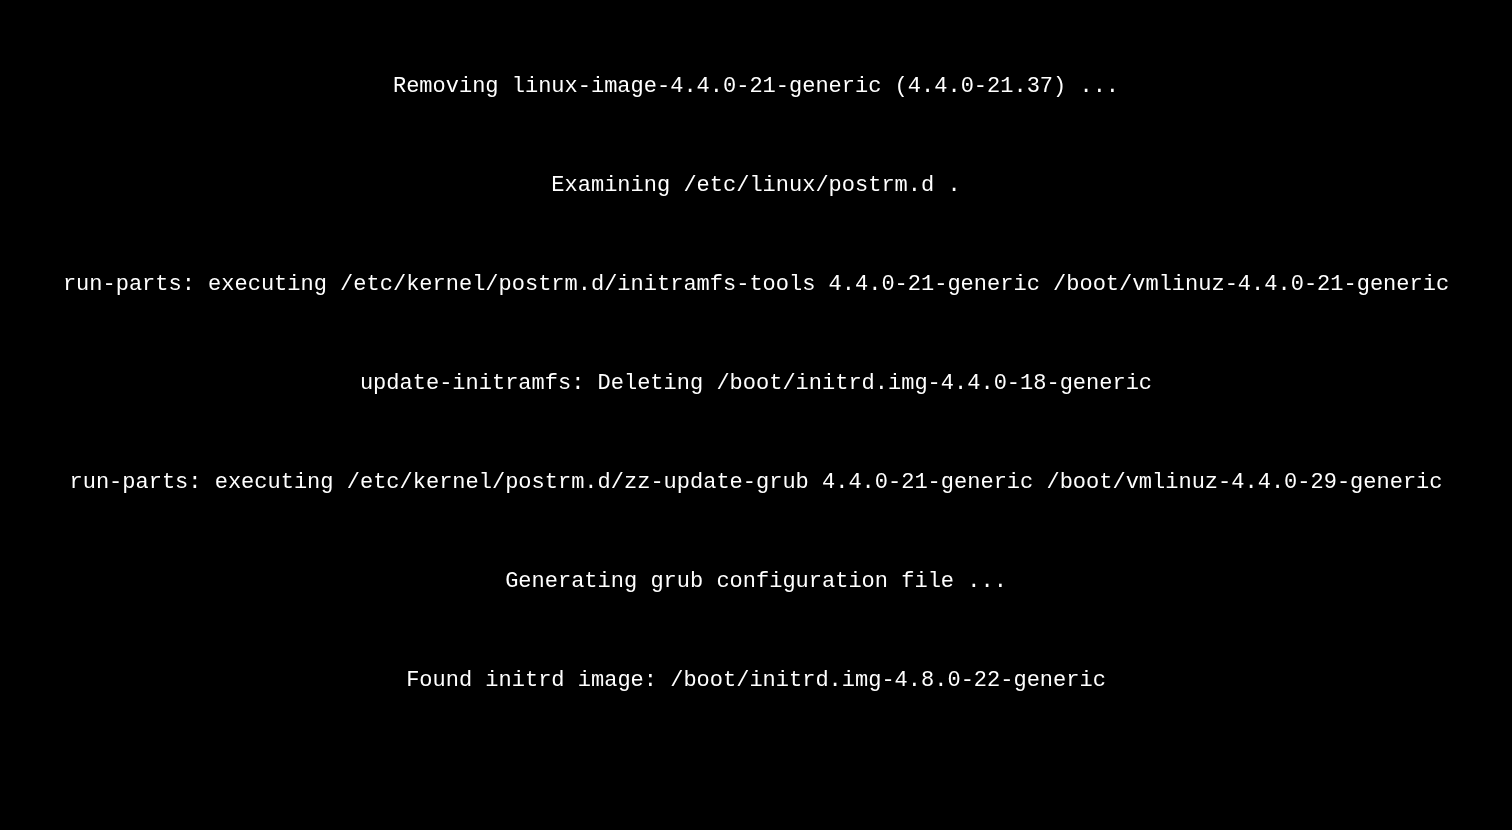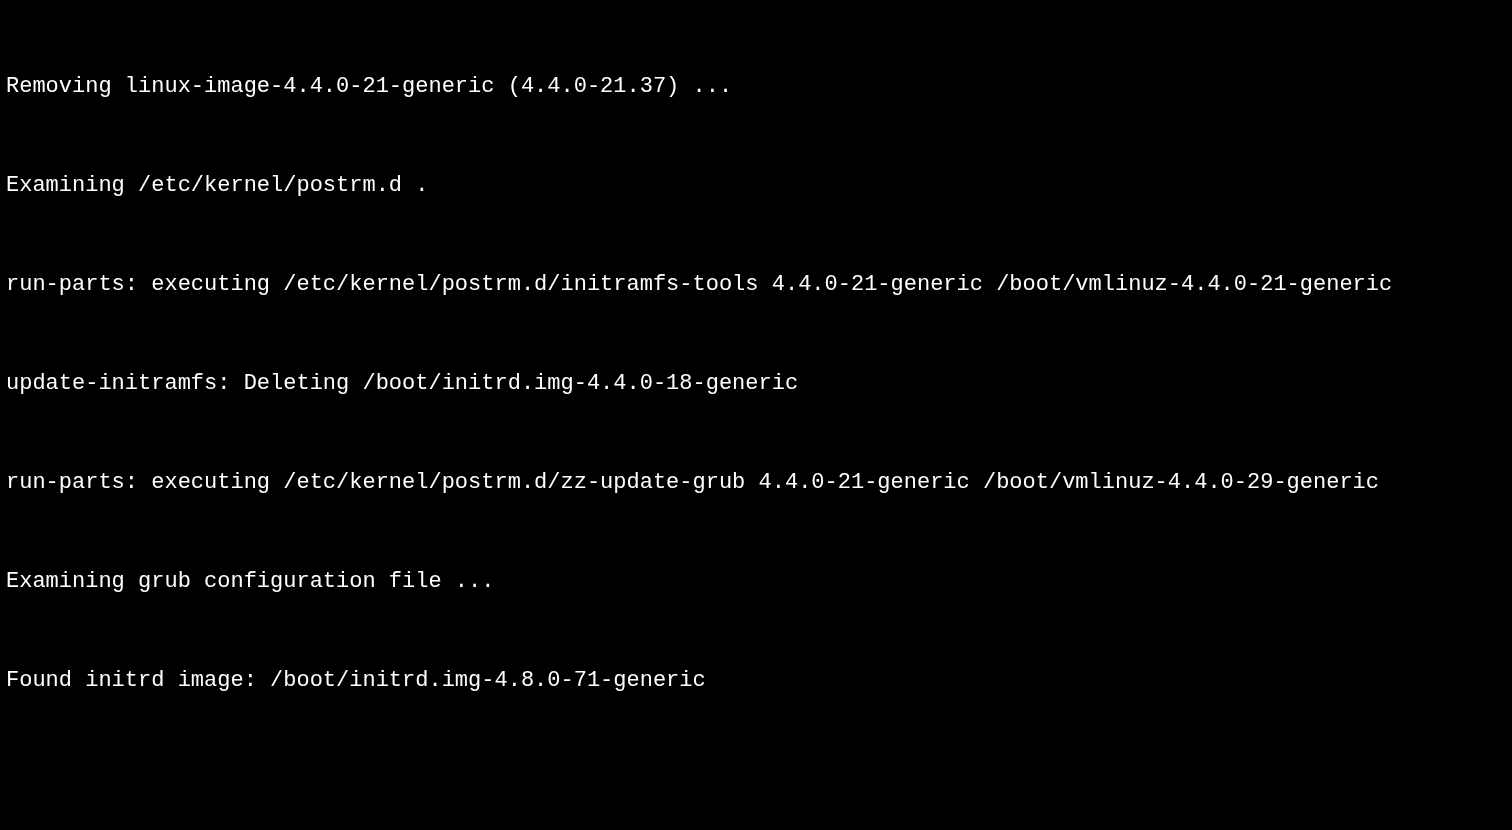--- a/index.html
+++ b/index.html
@@ -16,33 +16,34 @@
       padding: 4px 6px;
       width: 1512px;
       height: 830px;
       overflow: hidden;
     }
     .terminal {
       white-space: pre-wrap;
     }
     .line {
       display: block;
+      text-align: center;
     }
   </style>
 </head>
 <body>
 
 <div class="terminal">
   <span class="line">Removing linux-image-4.4.0-21-generic (4.4.0-21.37) ...</span>
-  <span class="line">Examining /etc/kernel/postrm.d .</span>
+  <span class="line">Examining /etc/linux/postrm.d .</span>
   <span class="line">run-parts: executing /etc/kernel/postrm.d/initramfs-tools 4.4.0-21-generic /boot/vmlinuz-4.4.0-21-generic</span>
   <span class="line">update-initramfs: Deleting /boot/initrd.img-4.4.0-18-generic</span>
   <span class="line">run-parts: executing /etc/kernel/postrm.d/zz-update-grub 4.4.0-21-generic /boot/vmlinuz-4.4.0-29-generic</span>
-  <span class="line">Examining grub configuration file ...</span>
-  <span class="line">Found initrd image: /boot/initrd.img-4.8.0-71-generic</span>
+  <span class="line">Generating grub configuration file ...</span>
+  <span class="line">Found initrd image: /boot/initrd.img-4.8.0-22-generic</span>
   
   
   
   
   
   
   
   <span class="line"></span>
   
   <span class="line"></span>

